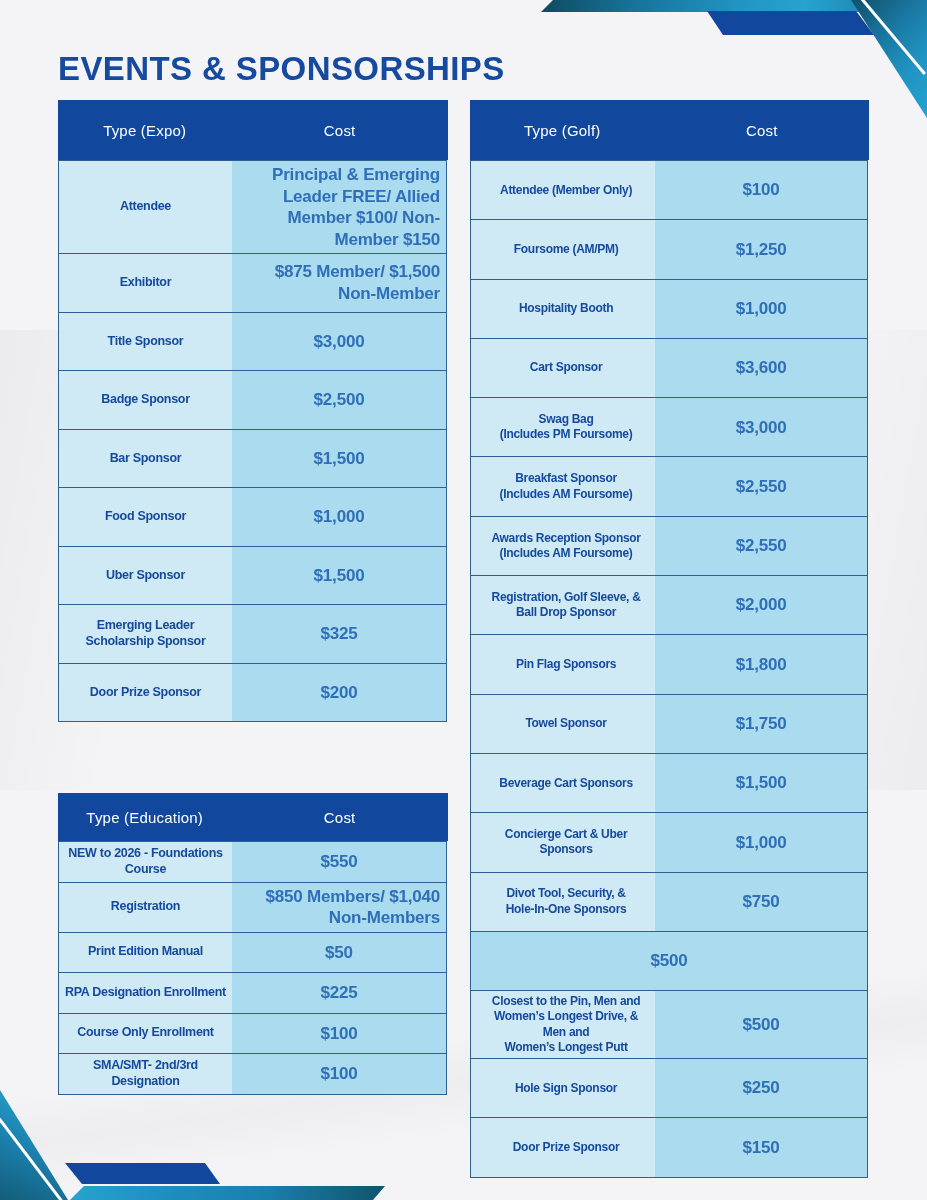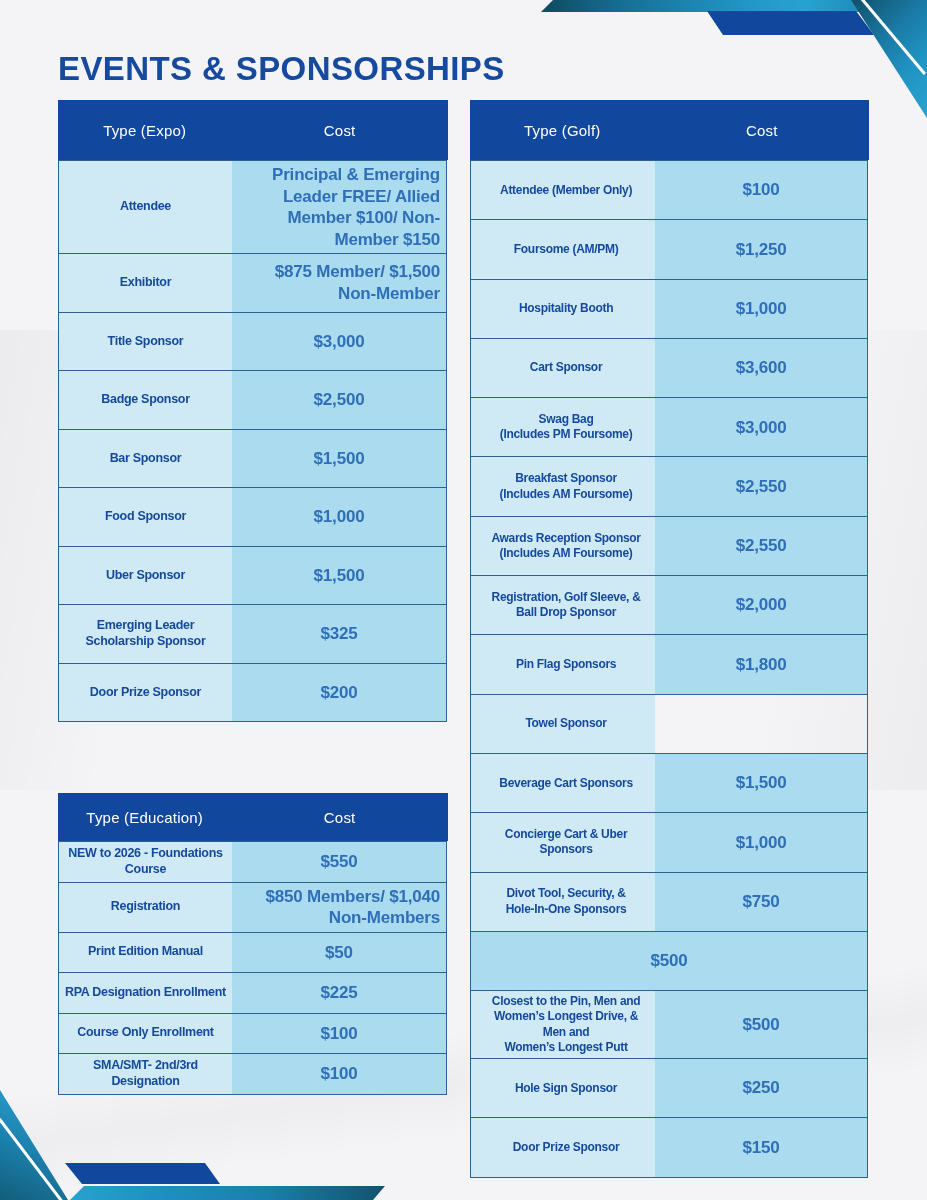--- a/index.html
+++ b/index.html
@@ -173,20 +173,21 @@
           <div class="tcell type">Registration, Golf Sleeve, &amp;
 Ball Drop Sponsor</div>
           <div class="tcell cost">$2,000</div>
         </div>
         <div class="trow">
           <div class="tcell type">Pin Flag Sponsors</div>
           <div class="tcell cost">$1,800</div>
         </div>
         <div class="trow">
           <div class="tcell type">Towel Sponsor</div>
+          <div class="tcell cost">$1,750</div>
         </div>
         <div class="trow">
           <div class="tcell type">Beverage Cart Sponsors</div>
           <div class="tcell cost">$1,500</div>
         </div>
         <div class="trow">
           <div class="tcell type">Concierge Cart &amp; Uber Sponsors</div>
           <div class="tcell cost">$1,000</div>
         </div>
         <div class="trow">

